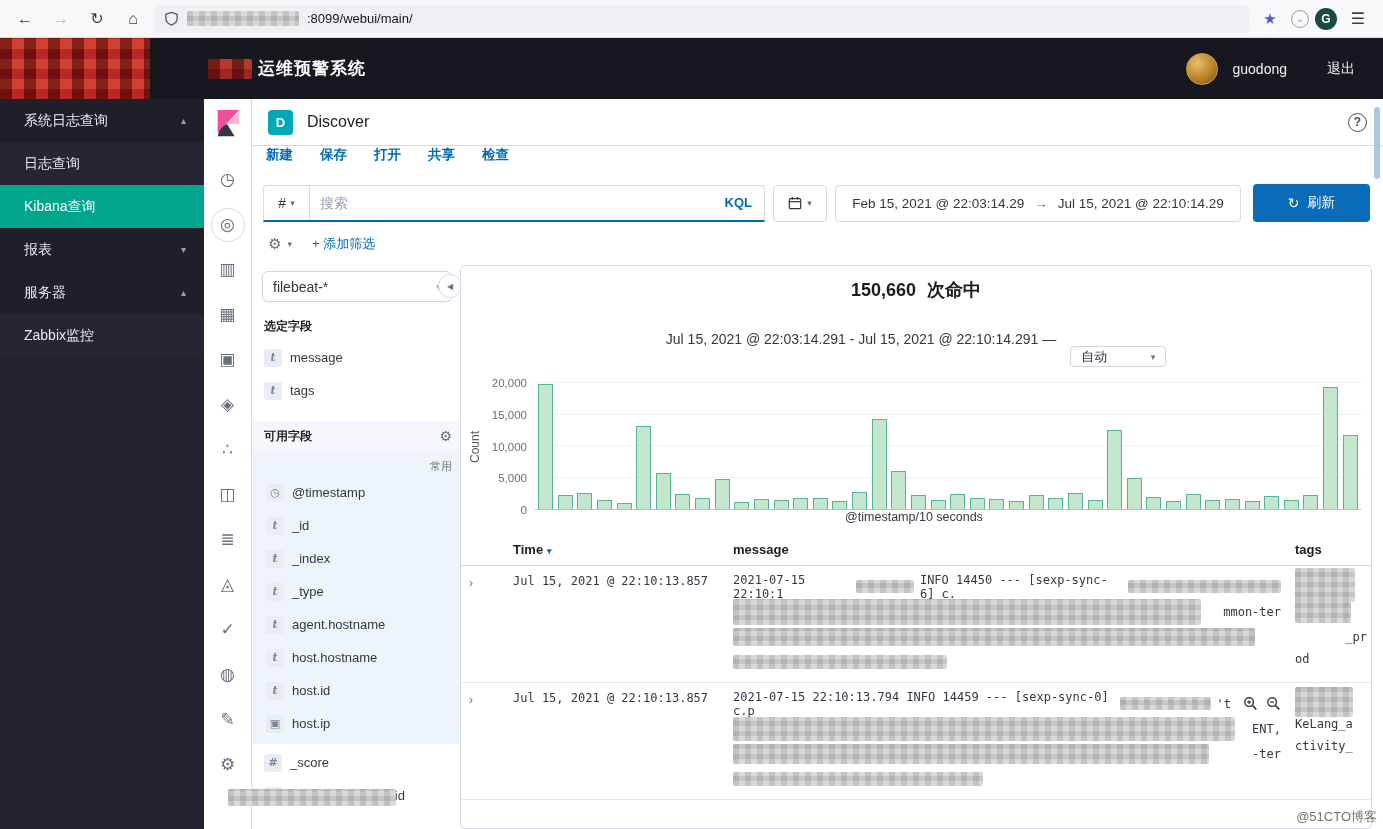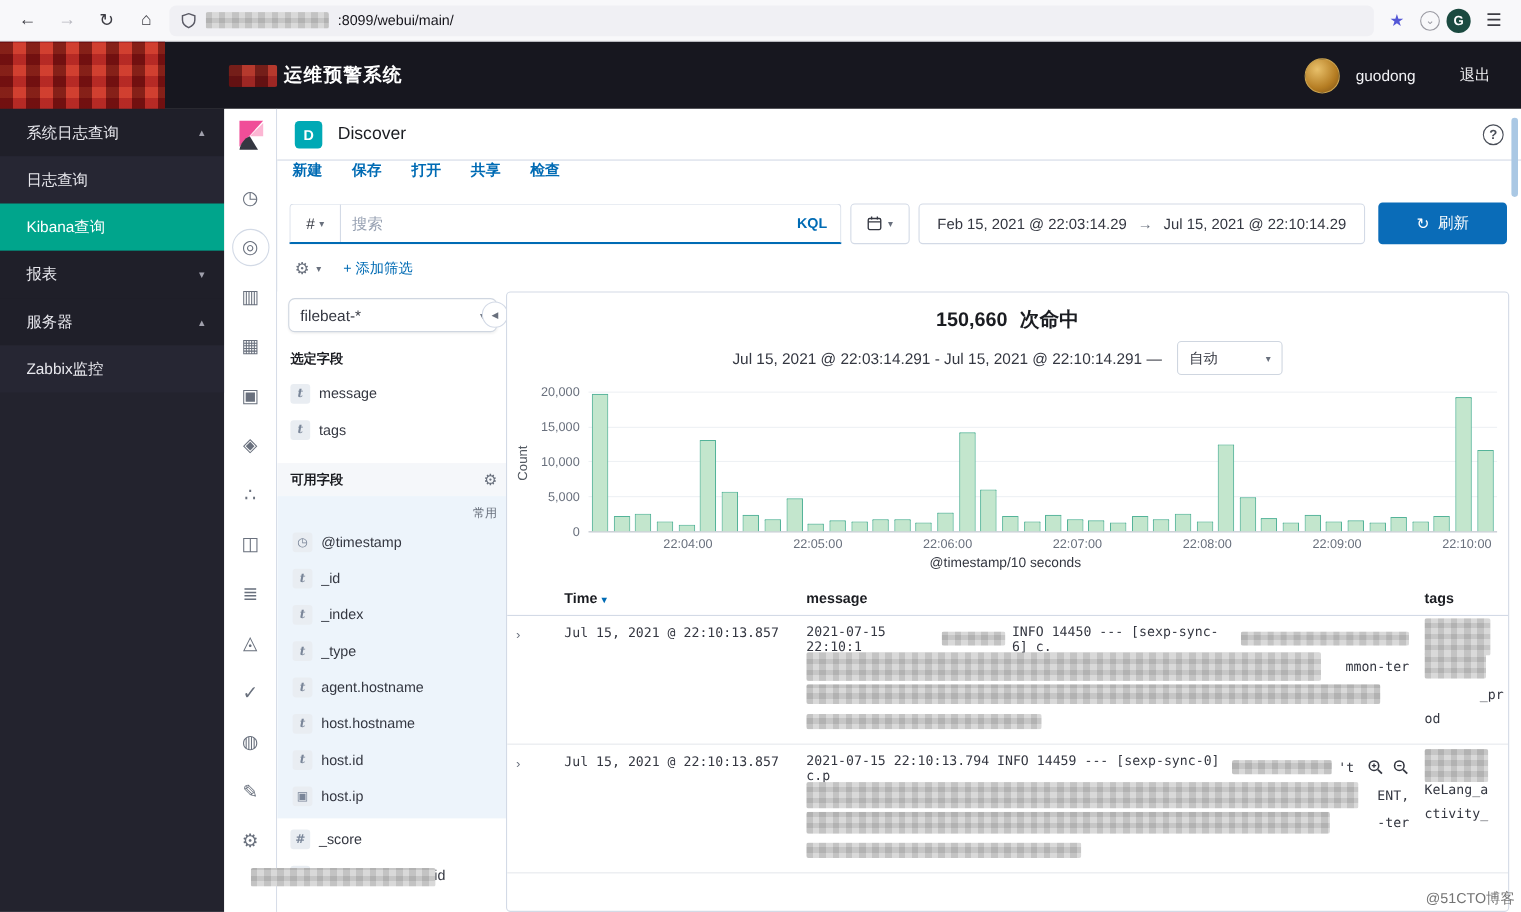--- a/index.html
+++ b/index.html
@@ -141,23 +141,23 @@
   #others-block { padding-top:2px; }
 
   
   #card { position:absolute; left:256px; top:166px; width:912px; bottom:0;
     border:1px solid #d3dae6; border-radius:4px; background:#fff; overflow:hidden; }
   #hits-line { text-align:center; margin-top:12px; font-size:18px; color:#1a1c21; }
   #hits-line .num { font-weight:bold; }
   #hits-line .suf { font-weight:600; margin-left:6px; }
   #range-line { margin-top:8px; display:flex; align-items:center; justify-content:center; gap:14px; }
   #range-text { font-size:14px; color:#343741; }
-  #interval-select { min-width:96px; height:31px; border:1px solid #cfd6e0; border-radius:4px;
+  #interval-select { min-width:96px; height:21px; border:1px solid #cfd6e0; border-radius:4px;
     display:flex; align-items:center; justify-content:space-between; gap:10px; padding:0 10px;
-    font-size:13px; color:#343741; }
+    font-size:13px; color:#343741;margin-top:36px; }
   #interval-select .sm-caret { font-size:9px; color:#69707d; }
 
   
   #chart { margin:16px 10px 0 6px; }
   #chart-main { display:flex; }
   #count-label { width:16px; display:flex; align-items:center; justify-content:center;
     color:#555b63; font-size:12px; }
   #count-label span { transform:rotate(-90deg); white-space:nowrap; }
   #yaxis { width:52px; position:relative; height:127px; flex:none; }
   .ytick { position:absolute; right:8px; font-size:11.5px; color:#69707d; transform:translateY(50%); }
@@ -467,29 +467,20 @@
               <div class="bar" data-interactable="true" style="height: 8%;"></div>
               <div class="bar" data-interactable="true" style="height: 6.5%;"></div>
               <div class="bar" data-interactable="true" style="height: 10.5%;"></div>
               <div class="bar" data-interactable="true" style="height: 7.5%;"></div>
               <div class="bar" data-interactable="true" style="height: 11.5%;"></div>
               <div class="bar" data-interactable="true" style="height: 97%;"></div>
               <div class="bar" data-interactable="true" style="height: 59%;"></div>
             </div>
         </div>
       </div>
-      <div id="xticks" data-interactable="false">
-          <span class="xtick" data-interactable="false" style="left: 10.95%;">22:04:00</span>
-          <span class="xtick" data-interactable="false" style="left: 25.24%;">22:05:00</span>
-          <span class="xtick" data-interactable="false" style="left: 39.52%;">22:06:00</span>
-          <span class="xtick" data-interactable="false" style="left: 53.81%;">22:07:00</span>
-          <span class="xtick" data-interactable="false" style="left: 68.1%;">22:08:00</span>
-          <span class="xtick" data-interactable="false" style="left: 82.38%;">22:09:00</span>
-          <span class="xtick" data-interactable="false" style="left: 96.67%;">22:10:00</span>
-        </div>
       <div id="xaxis-title" data-interactable="false">@timestamp/10 seconds</div>
     </div>
 
     <div id="dtable" data-interactable="false">
       <div class="trow" id="thead" data-interactable="false">
         <span></span>
         <span class="th" data-interactable="true">
           <span data-interactable="false">Time</span><span class="sort-caret" data-interactable="true">▾</span>
         </span>
         <span class="th" data-interactable="true">message</span>

